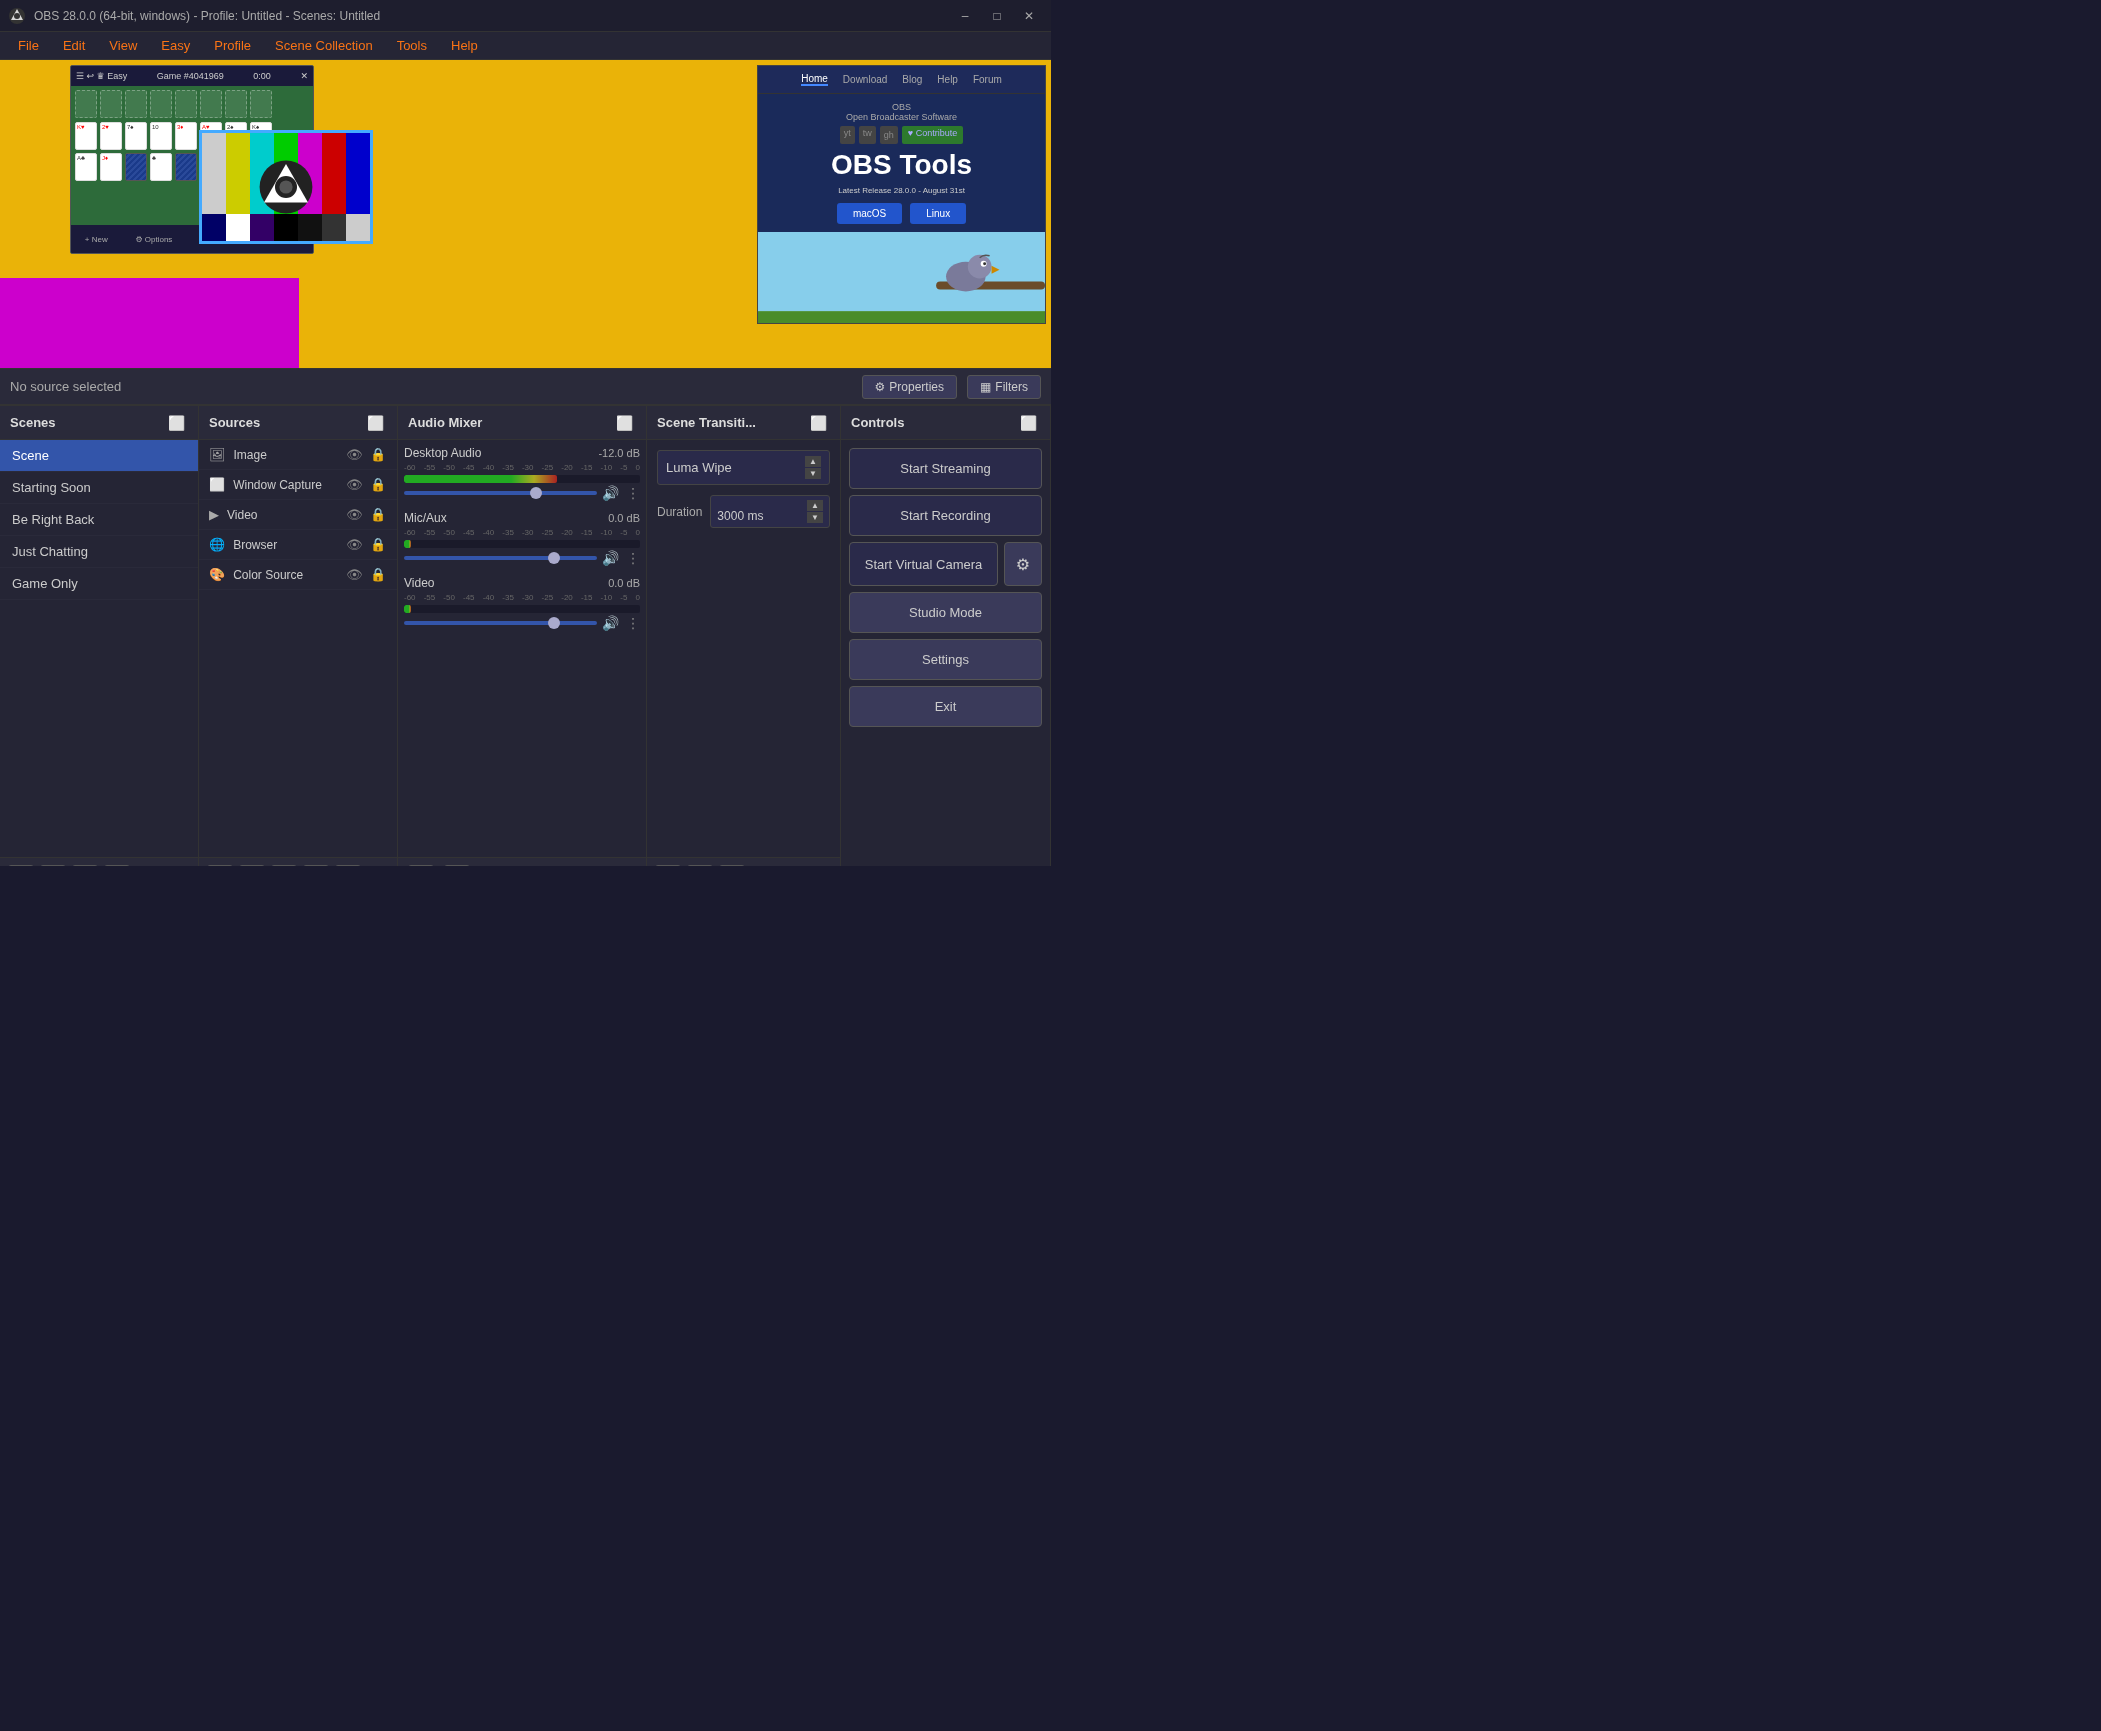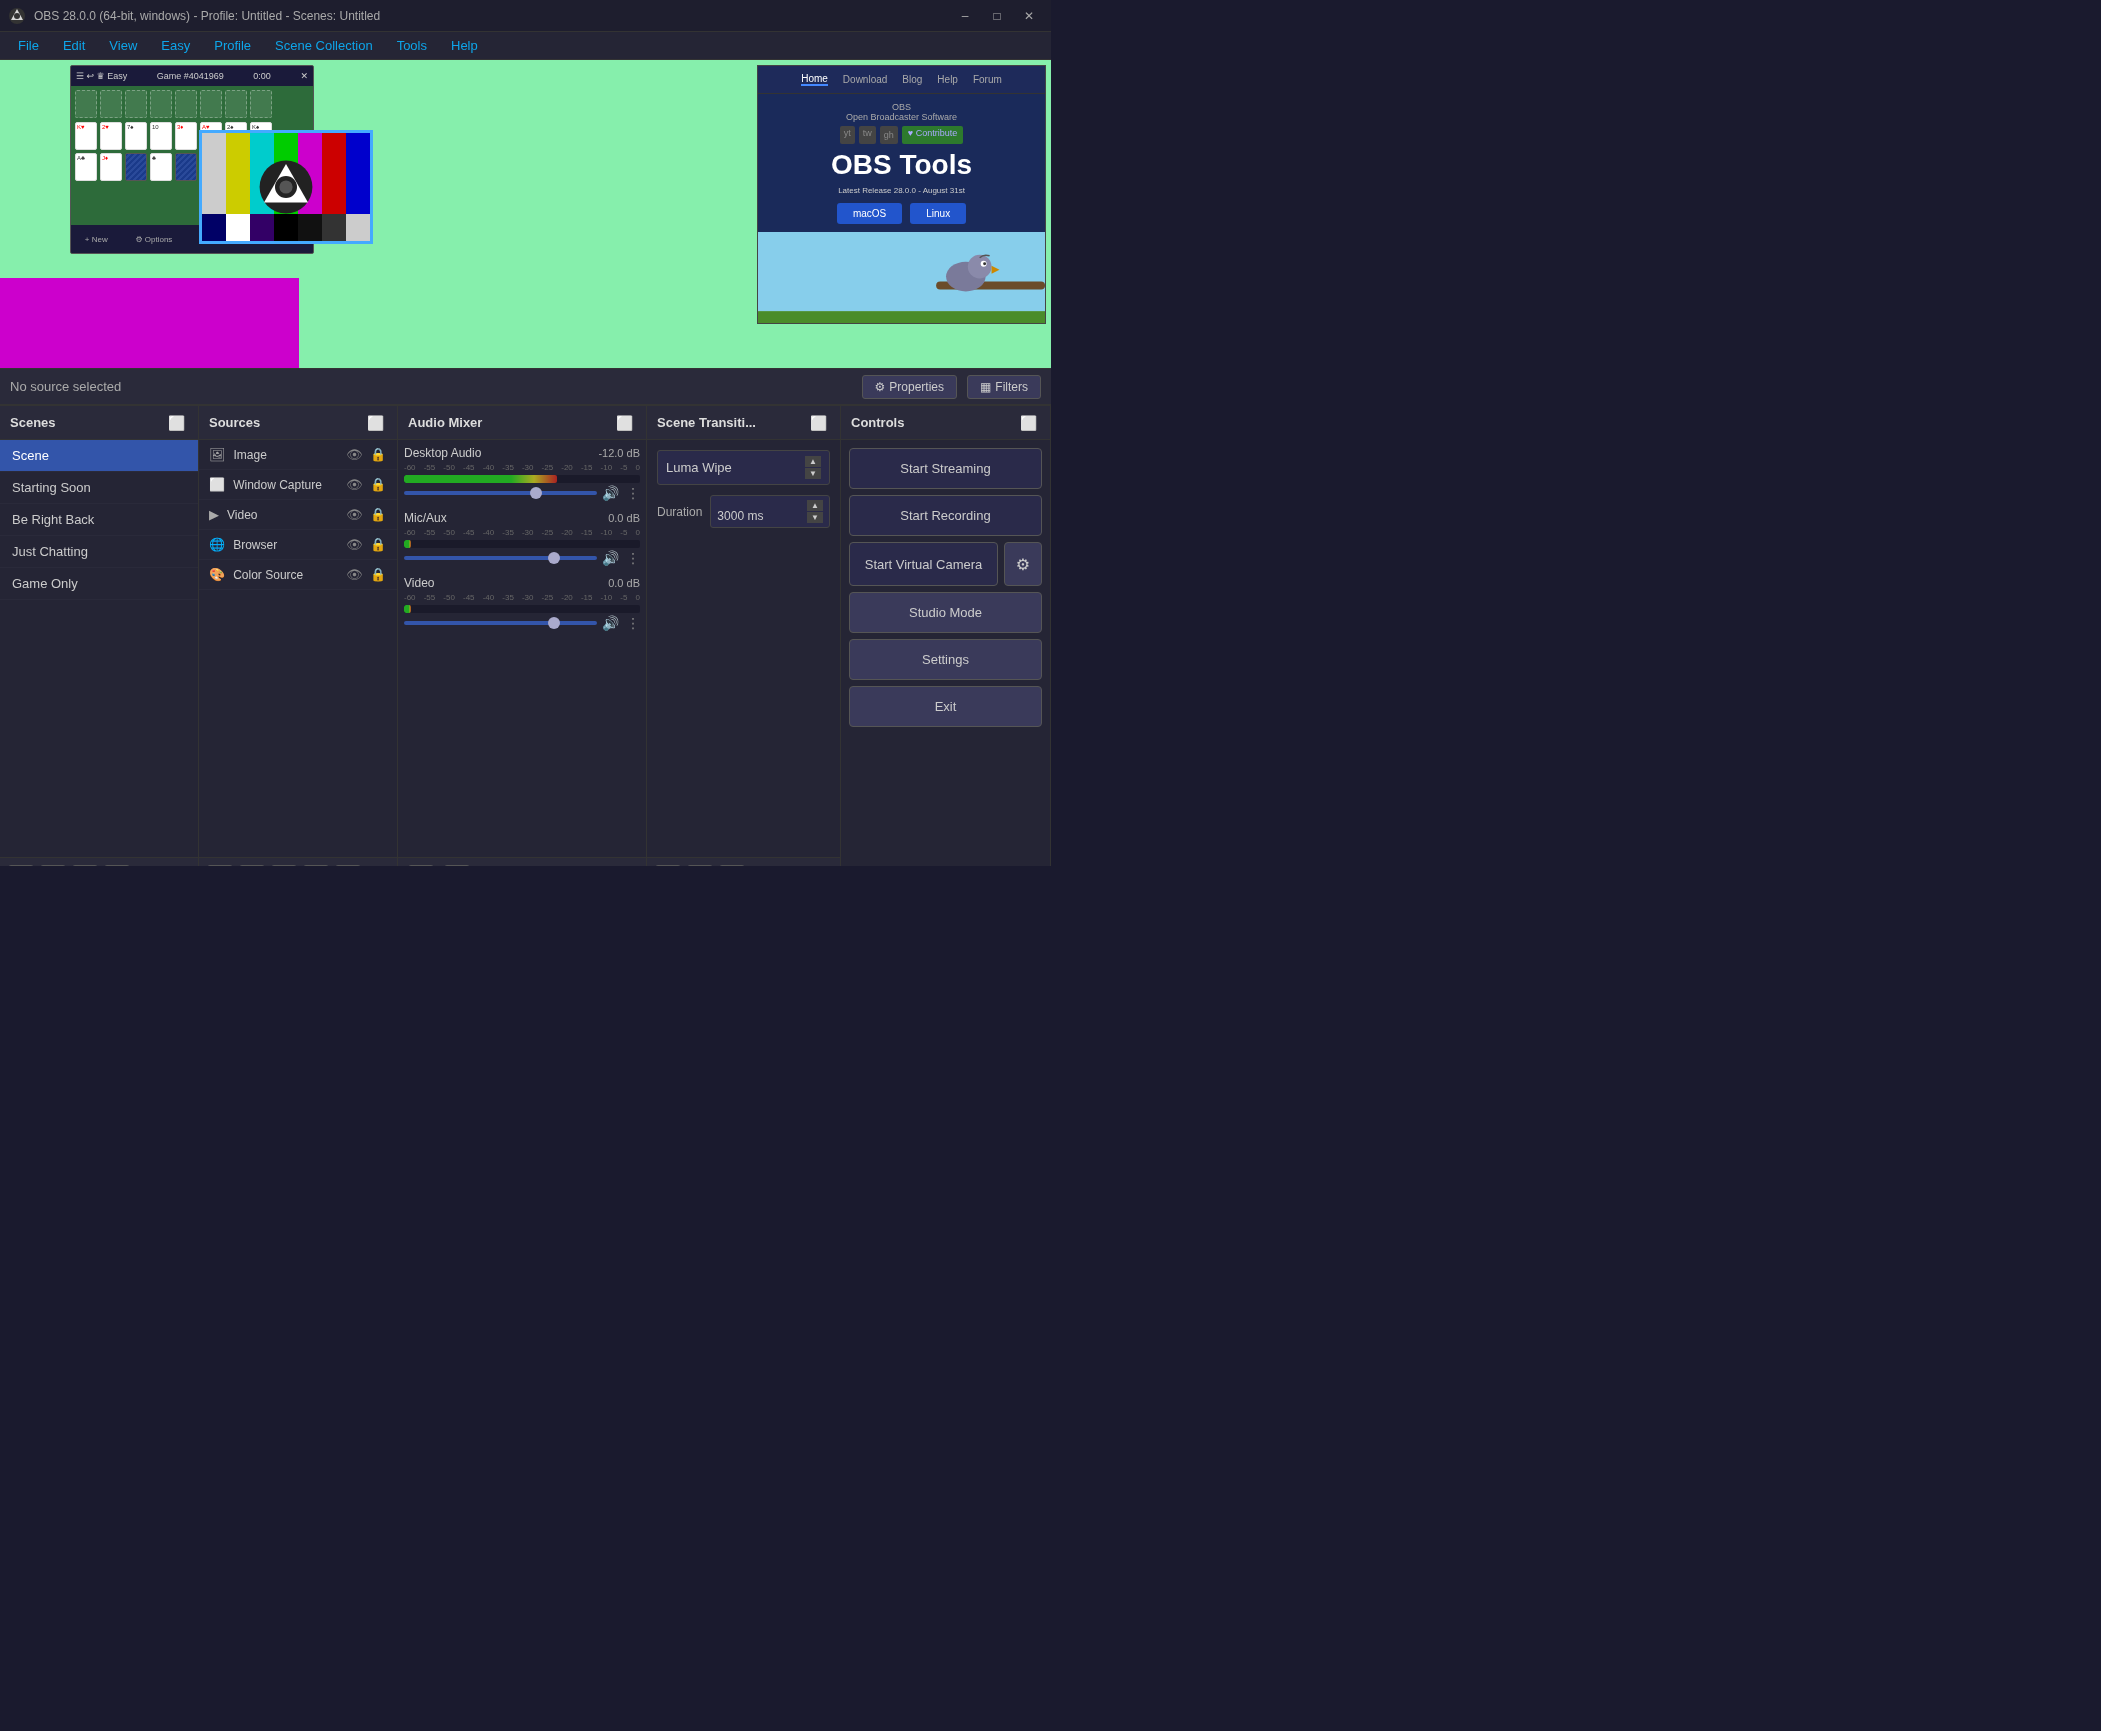--- a/index.html
+++ b/index.html
@@ -62,26 +62,26 @@
       align-items: center;
       padding: 0 8px;
       gap: 4px;
       border-bottom: 1px solid #333;
     }
     .menu-item {
       padding: 3px 10px;
       cursor: pointer;
       border-radius: 3px;
       font-size: 13px;
-      color: #0ea5e9;
+      color: #f97316;
     }
 
     
     .preview-area {
-      background: #86efac;
+      background: #eab308;
       height: 308px;
       position: relative;
       overflow: hidden;
       display: flex;
       align-items: center;
       justify-content: center;
     }
     .preview-inner {
       width: 100%;
       height: 100%;

